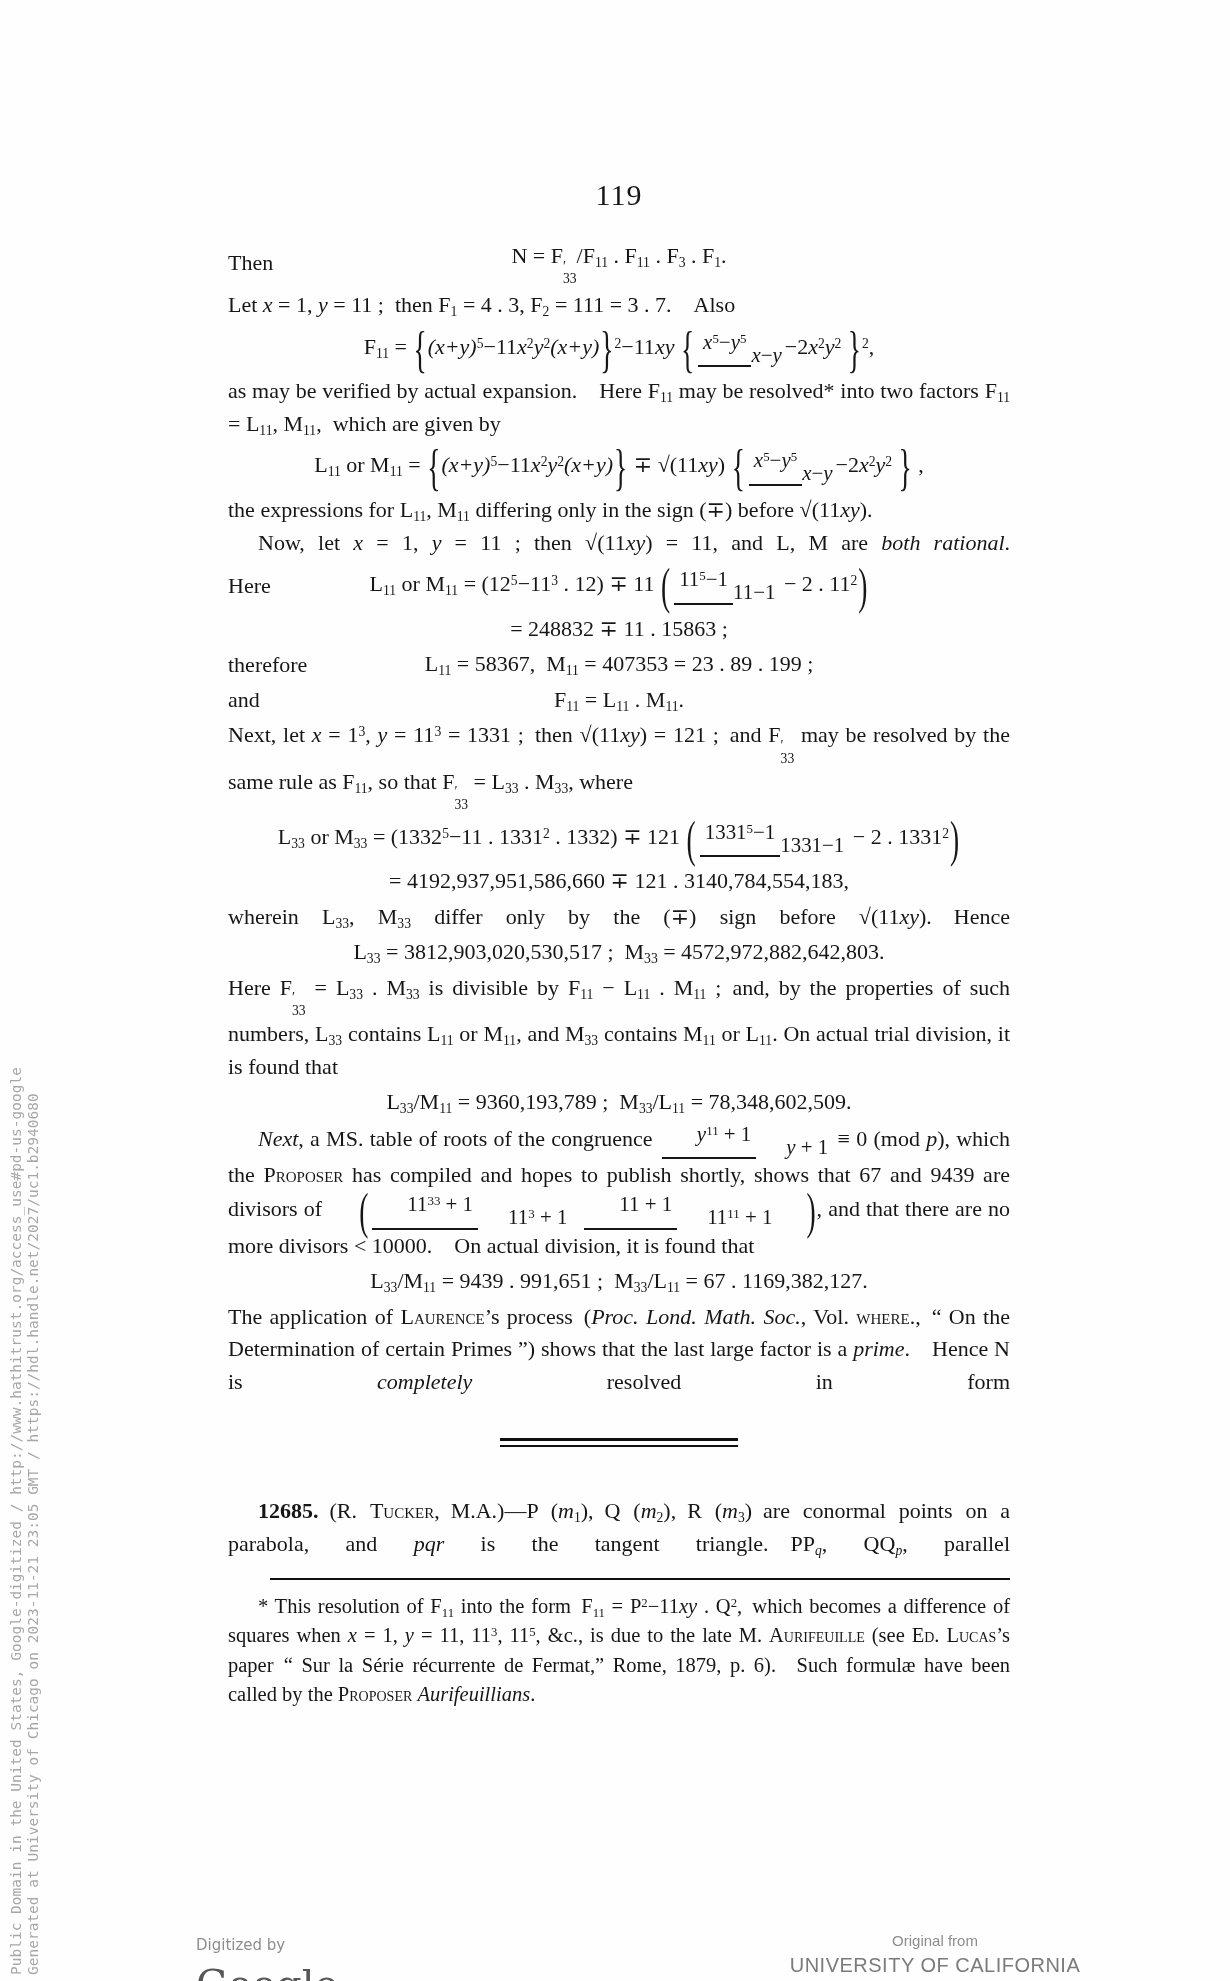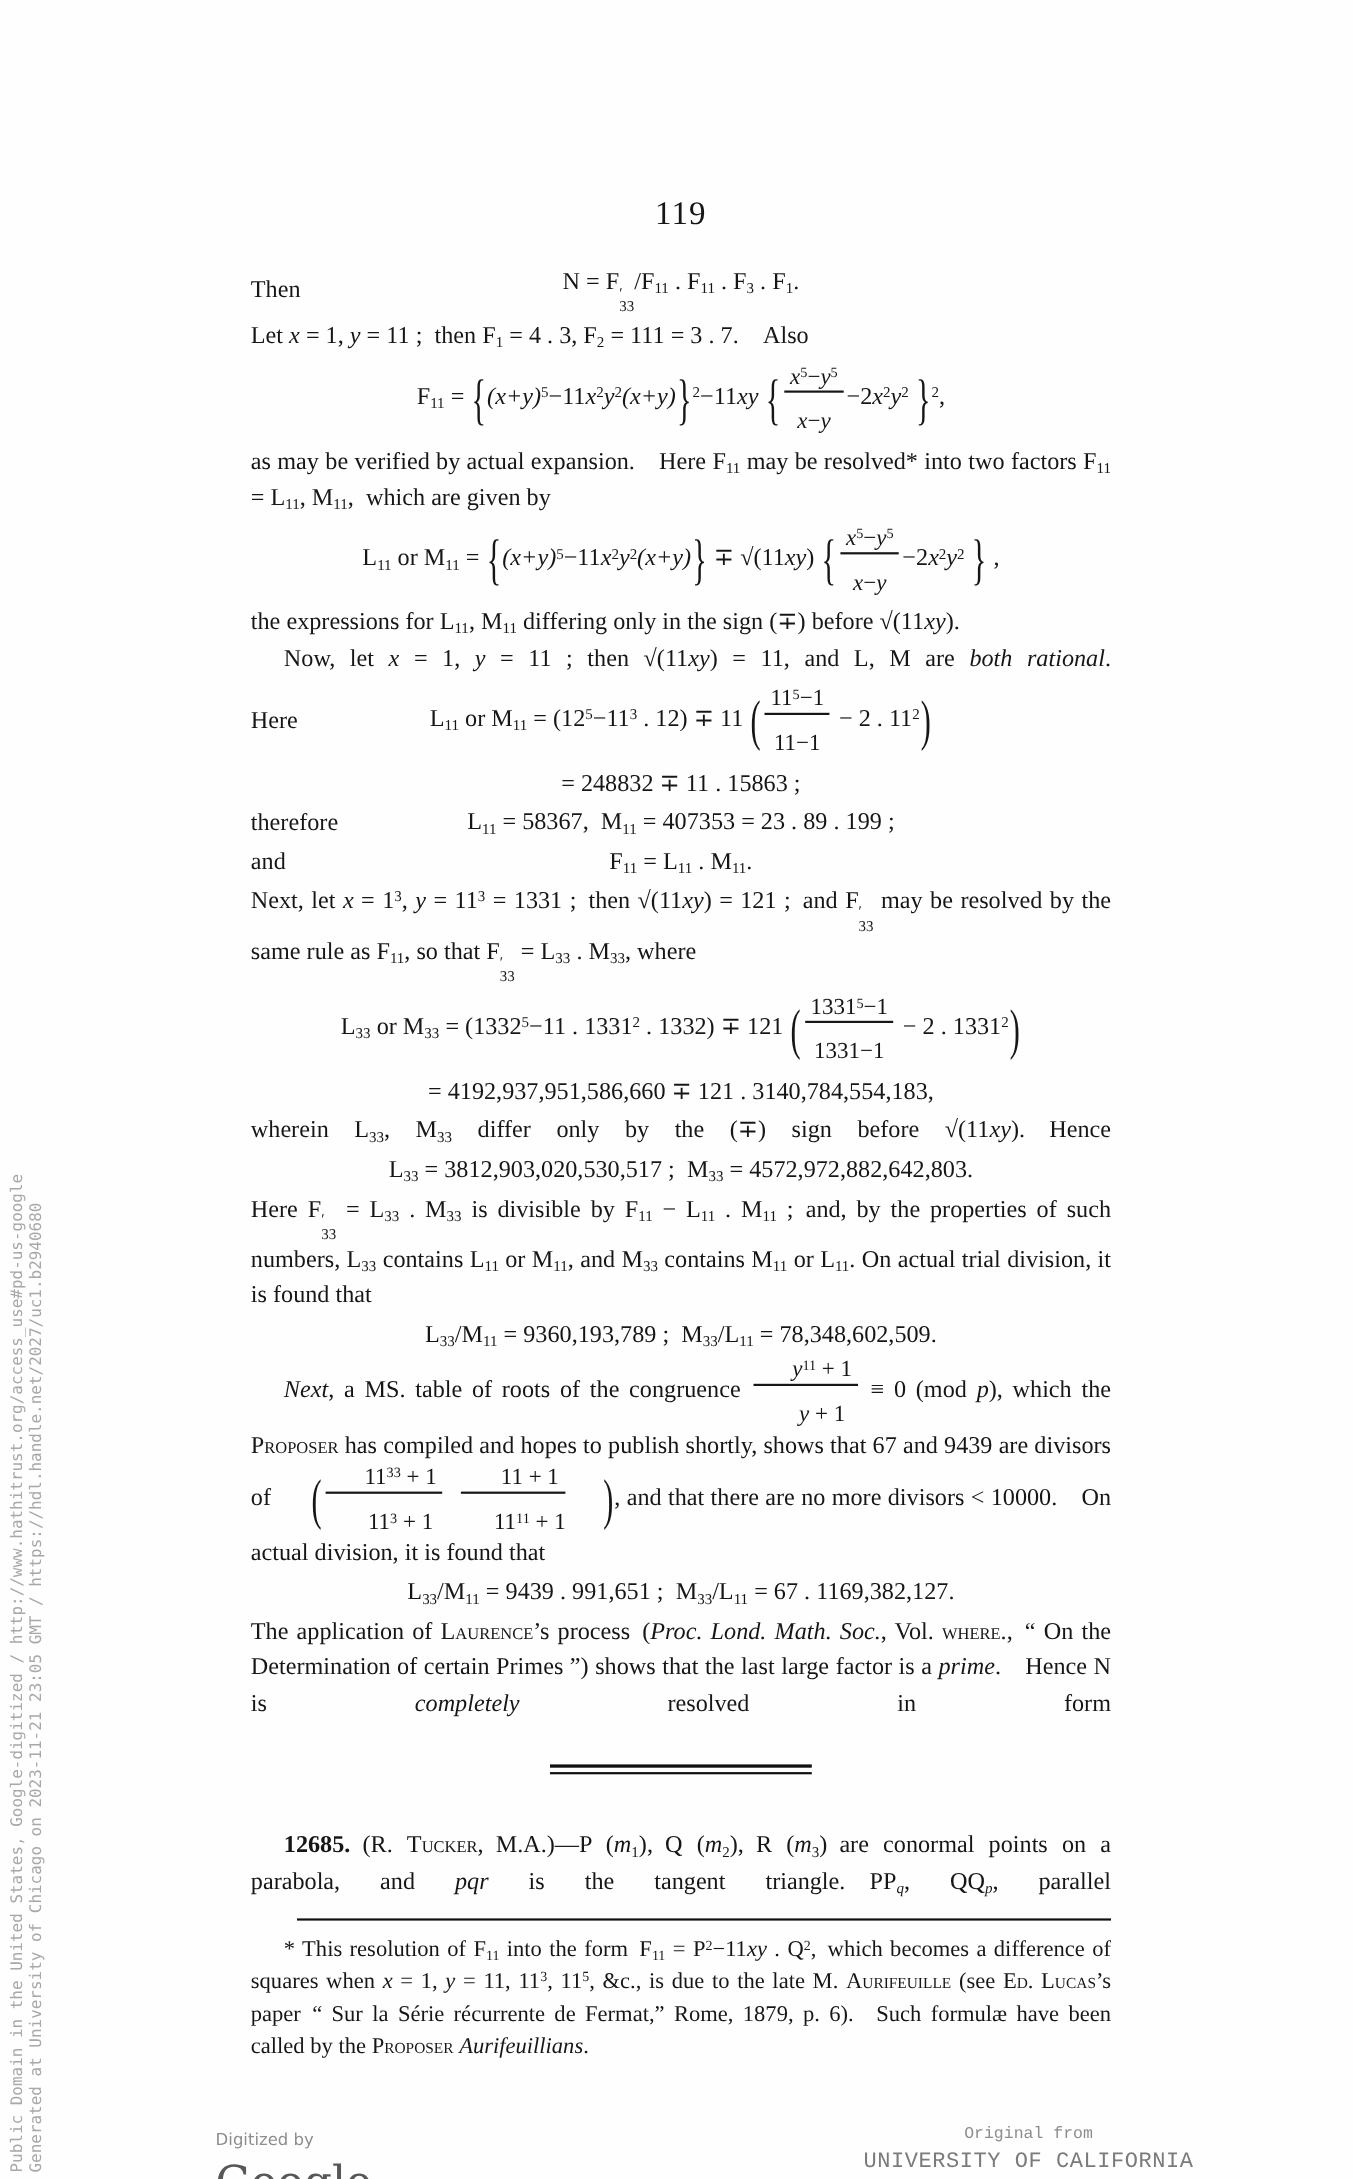--- a/index.html
+++ b/index.html
@@ -23,22 +23,22 @@
   sup,sub{font-size:0.62em;line-height:0;}
   sup{vertical-align:0.45em;}
   sub{vertical-align:-0.28em;}
   sub.it{font-style:italic;}
   .sc{font-variant:small-caps;}
 
   .ss{display:inline-flex;flex-direction:column;align-items:flex-start;
       vertical-align:-0.55em;line-height:1;font-size:0.62em;}
   .ss .ss-t{height:0.95em;}
 
-  .frac{display:inline-flex;flex-direction:column;vertical-align:middle;
-        text-align:center;margin:0 3px;line-height:1.18;font-size:0.95em;}
+  .frac{display:inline-flex;flex-direction:row;vertical-align:middle;
+        text-align:right;margin:0 3px;line-height:1.18;font-size:0.95em;}
   .frac .num{padding:0 5px 1px;border-bottom:2px solid #161616;}
   .frac .den{padding-top:13px;}
 
   .big{display:inline-block;transform:scaleY(1.85);font-size:1.25em;
        vertical-align:middle;line-height:1;margin:0 1px;}
 
   .blk-rule-double{width:238px;height:4px;border-top:3px solid #101010;
        border-bottom:2px solid #101010;margin:40px auto 48px auto;}
   .blk-rule-fn{width:740px;border-top:2.5px solid #101010;margin:18px 0 12px 42px;}
 
@@ -48,21 +48,21 @@
        font-size:14.5px;color:#a8a8a8;letter-spacing:0px;}
   .sb-outer{left:24px;}
   .sb-inner{left:41px;}
 
   .footer-left{position:absolute;left:196px;top:1936px;display:flex;
        align-items:baseline;gap:7px;flex-direction:column;}
   .dig-by{font-family:"DejaVu Sans","Liberation Sans",sans-serif;
        font-size:15px;color:#8d8d8d;}
   .google-logo{font-family:"DejaVu Serif",serif;font-size:40px;color:#575757;}
   .footer-right{position:absolute;left:775px;top:1932px;width:320px;text-align:center;
-       font-family:Liberation Mono, monospace;}
+       font-family:Liberation Sans, sans-serif;}
   .orig-from{font-size:15px;color:#8d8d8d;margin-bottom:5px;}
   .institution{font-size:20px;color:#7b7b7b;letter-spacing:0.5px;}
 </style>
 </head>
 <body>
 
 <div class="sidebar">
   <div class="sb-line sb-outer">Public Domain in the United States, Google-digitized  /  http://www.hathitrust.org/access_use#pd-us-google</div>
   <div class="sb-line sb-inner">Generated at University of Chicago on 2023-11-21 23:05 GMT  /  https://hdl.handle.net/2027/uc1.b2940680</div>
 </div>

